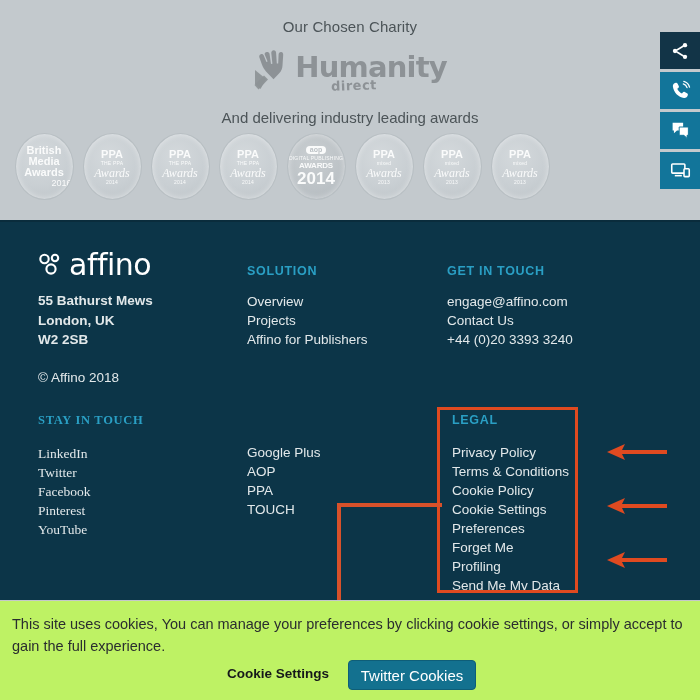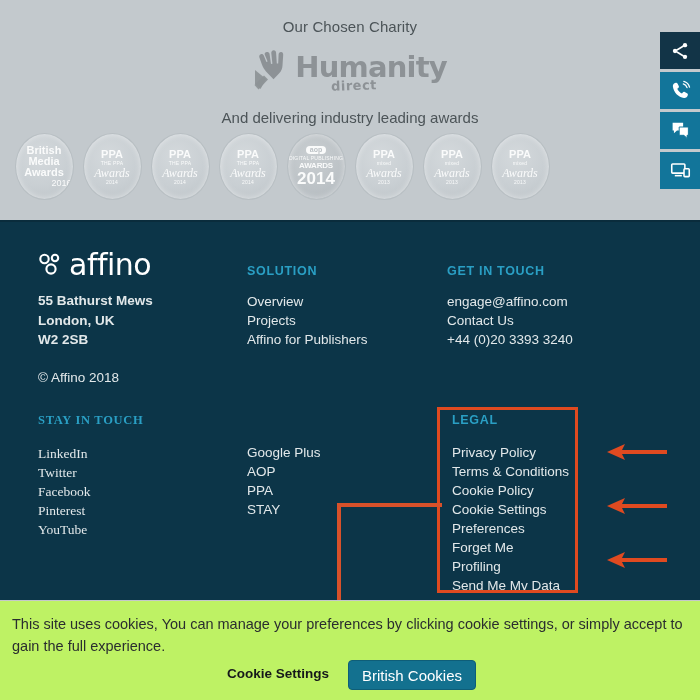--- a/index.html
+++ b/index.html
@@ -341,21 +341,21 @@
         <div class="col-link">Pinterest</div>
         <div class="col-link">YouTube</div>
       </div>
   </div>
 
   <div class="col-orgs">
     <div class="links" id="links-orgs">
         <div class="col-link">Google Plus</div>
         <div class="col-link">AOP</div>
         <div class="col-link">PPA</div>
-        <div class="col-link">STAY</div>
+        <div class="col-link">TOUCH</div>
       </div>
   </div>
 
   <div class="col-legal">
     <div class="col-head">LEGAL</div>
     <div class="links" id="links-legal">
         <div class="col-link">Privacy Policy</div>
         <div class="col-link">Terms &amp; Conditions</div>
         <div class="col-link">Cookie Policy</div>
         <div class="col-link">Cookie Settings</div>
@@ -382,15 +382,15 @@
   </svg>
 
   <div class="conn" style="left:337px; top:503px; width:105px; height:4px;"></div>
   <div class="conn" style="left:337px; top:503px; width:4px; height:174px;"></div>
   <div class="conn" style="left:311px; top:673px; width:40px; height:4px;"></div>
 
   <div class="cookie-banner">
     <div class="cookie-text">This site uses cookies, You can manage your preferences by clicking cookie settings, or simply accept to gain the full experience.</div>
   </div>
   <div class="cookie-settings-link">Cookie Settings</div>
-  <div class="accept-btn">British Cookies</div>
+  <div class="accept-btn">Twitter Cookies</div>
 
 </div>
 
 </body></html>

